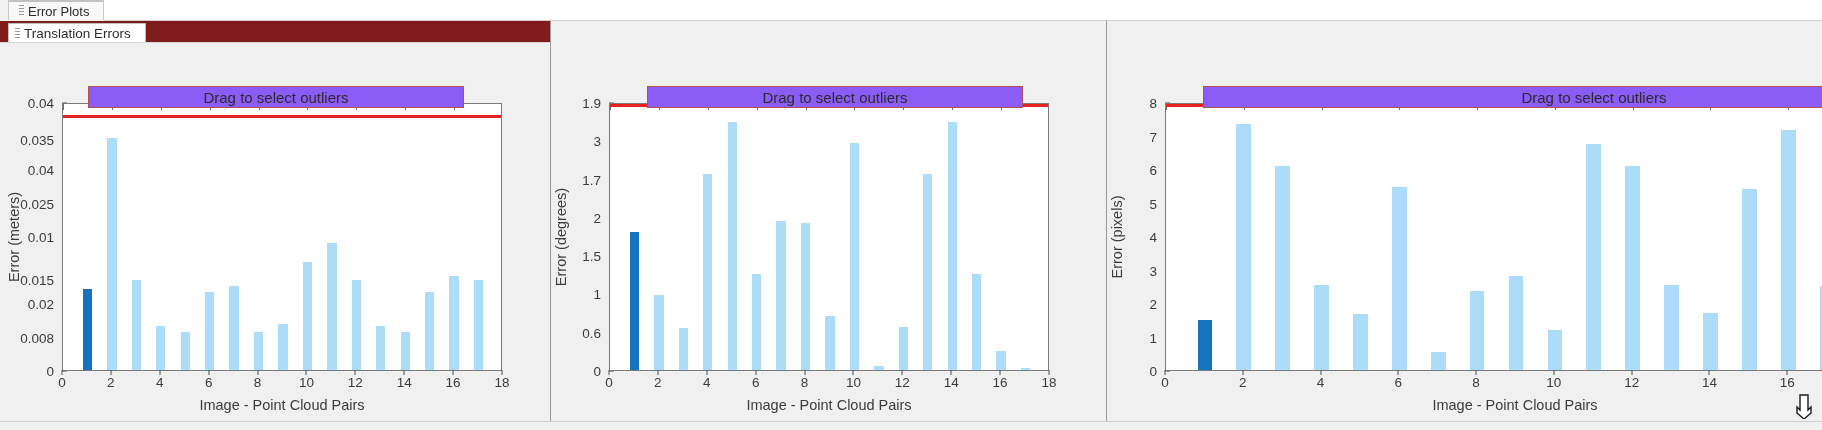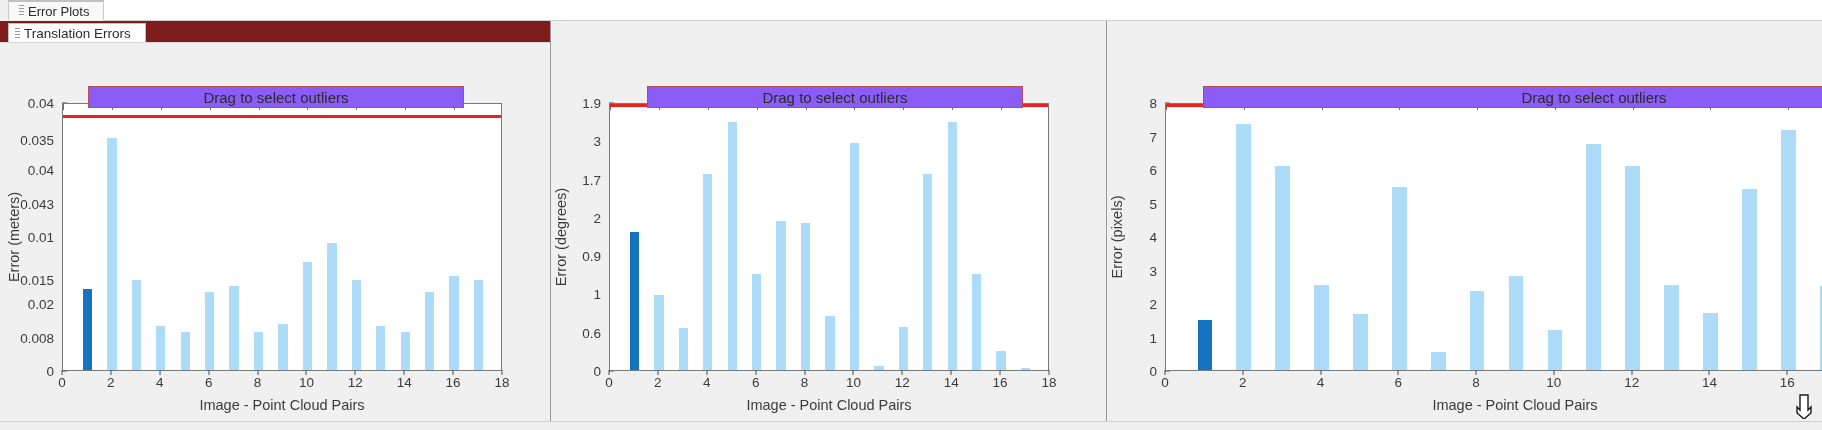--- a/index.html
+++ b/index.html
@@ -172,21 +172,21 @@
           <div class="ytick" style="top: 268px;">0</div>
           <div class="ytickmark" style="top: 268px; left: 62px;"></div>
           <div class="ytick" style="top: 234.5px;">0.008</div>
           <div class="ytickmark" style="top: 234.5px; left: 62px;"></div>
           <div class="ytick" style="top: 201px;">0.02</div>
           <div class="ytickmark" style="top: 201px; left: 62px;"></div>
           <div class="ytick" style="top: 177px;">0.015</div>
           <div class="ytickmark" style="top: 167.5px; left: 62px;"></div>
           <div class="ytick" style="top: 134px;">0.01</div>
           <div class="ytickmark" style="top: 134px; left: 62px;"></div>
-          <div class="ytick" style="top: 100.5px;">0.043</div>
+          <div class="ytick" style="top: 100.5px;">0.025</div>
           <div class="ytickmark" style="top: 100.5px; left: 62px;"></div>
           <div class="ytick" style="top: 67px;">0.04</div>
           <div class="ytickmark" style="top: 67px; left: 62px;"></div>
           <div class="ytick" style="top: 37px;">0.035</div>
           <div class="ytickmark" style="top: 33.5px; left: 62px;"></div>
           <div class="ytick" style="top: 0px;">0.04</div>
           <div class="ytickmark" style="top: 0px; left: 62px;"></div>
         </div>
         <div class="plotbox" style="left: 62px; top: 60px; width: 440px; height: 268px;">
           <div class="bar sel" style="left: 19.8px; width: 9.28889px; height: 81.07px;"></div>
@@ -251,21 +251,21 @@
     <div class="panel p2">
       <div class="chart-wrap">
         <div class="ylabel" style="left: 2px; top: 194px; transform: translateY(-50%) rotate(180deg);">Error (degrees)</div>
         <div class="yticks" style="left: 4px; top: 60px; width: 46px; height: 268px;">
           <div class="ytick" style="top: 268px;">0</div>
           <div class="ytickmark" style="top: 268px; left: 54px;"></div>
           <div class="ytick" style="top: 229.714px;">0.6</div>
           <div class="ytickmark" style="top: 229.714px; left: 54px;"></div>
           <div class="ytick" style="top: 191.429px;">1</div>
           <div class="ytickmark" style="top: 191.429px; left: 54px;"></div>
-          <div class="ytick" style="top: 153.143px;">0.9</div>
+          <div class="ytick" style="top: 153.143px;">1.5</div>
           <div class="ytickmark" style="top: 153.143px; left: 54px;"></div>
           <div class="ytick" style="top: 114.857px;">2</div>
           <div class="ytickmark" style="top: 114.857px; left: 54px;"></div>
           <div class="ytick" style="top: 76.5714px;">1.7</div>
           <div class="ytickmark" style="top: 76.5714px; left: 54px;"></div>
           <div class="ytick" style="top: 38.2857px;">3</div>
           <div class="ytickmark" style="top: 38.2857px; left: 54px;"></div>
           <div class="ytick" style="top: 0px;">1.9</div>
           <div class="ytickmark" style="top: 0px; left: 54px;"></div>
         </div>

